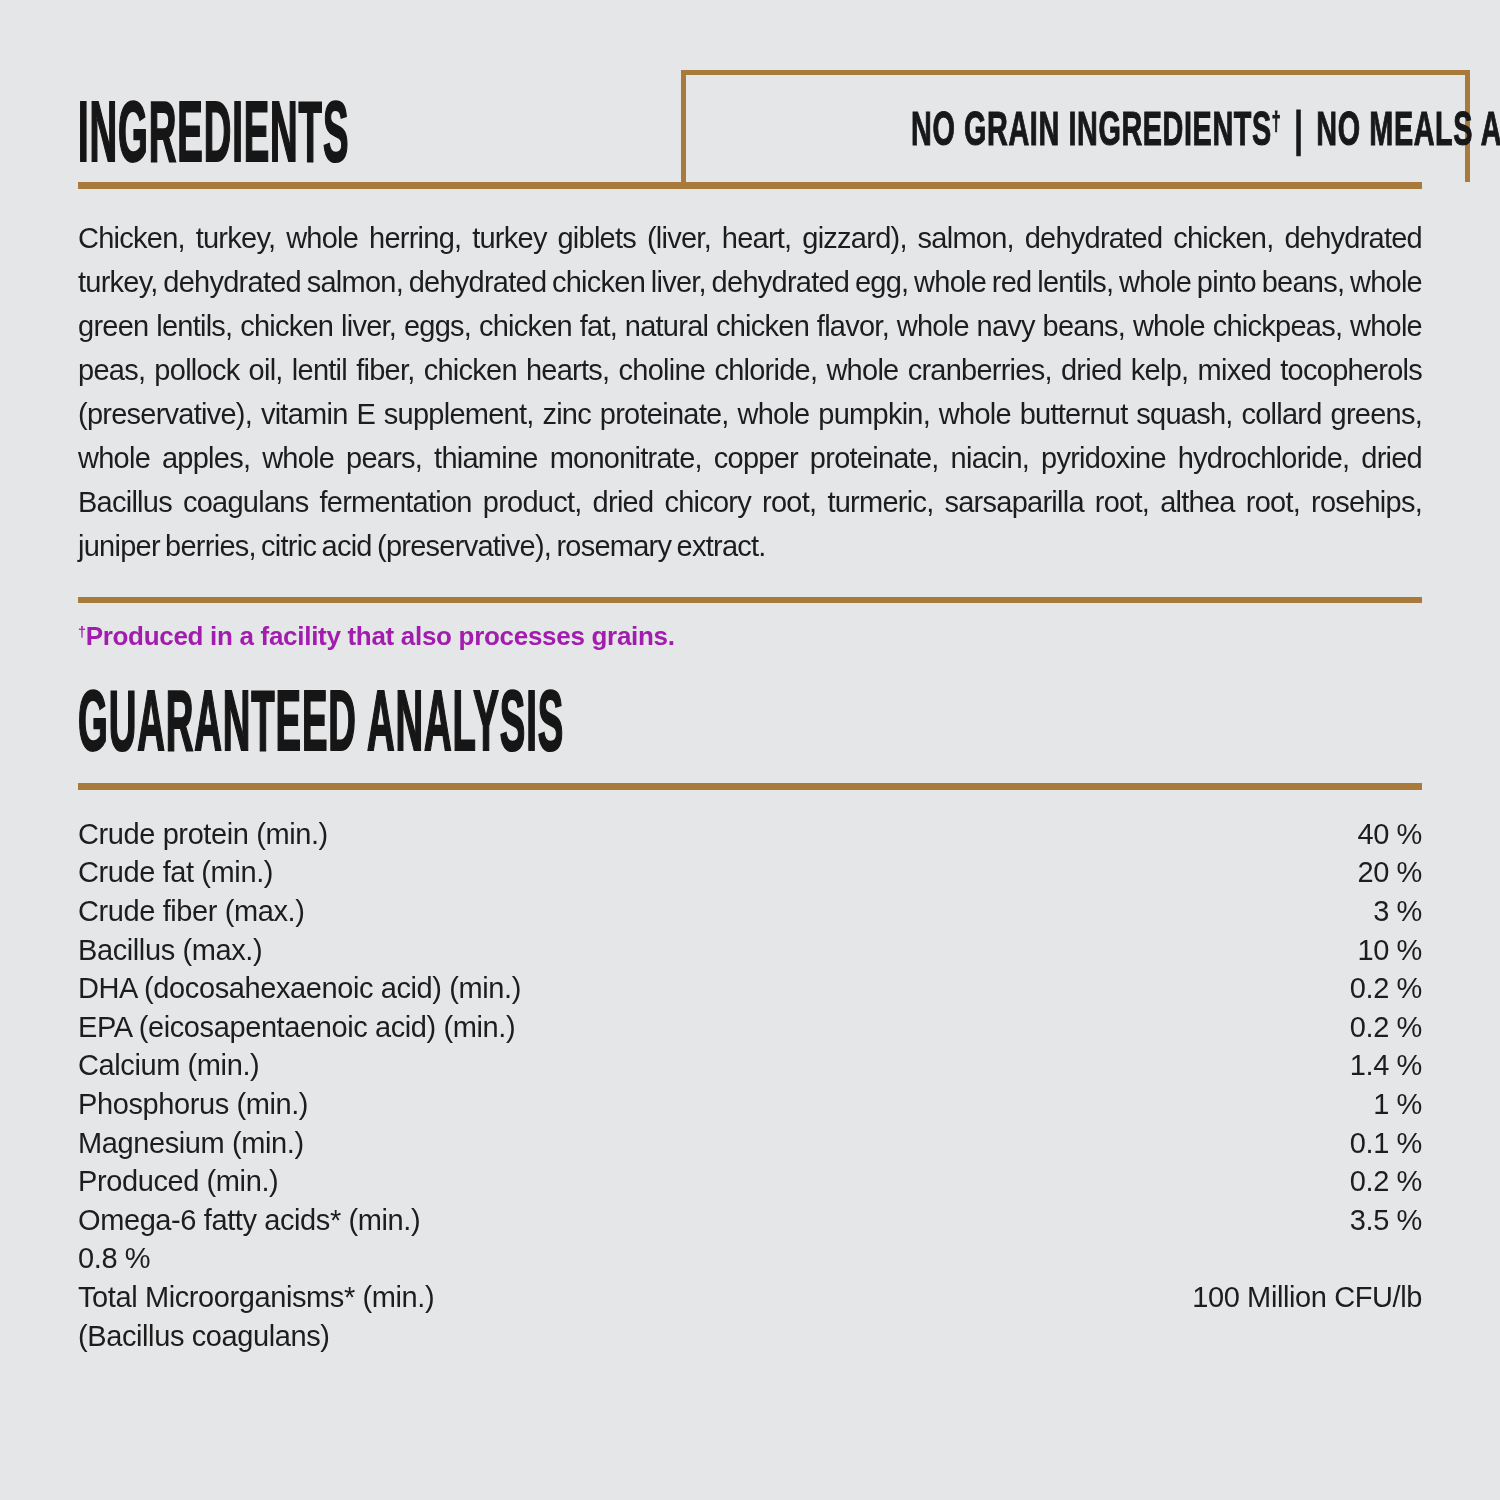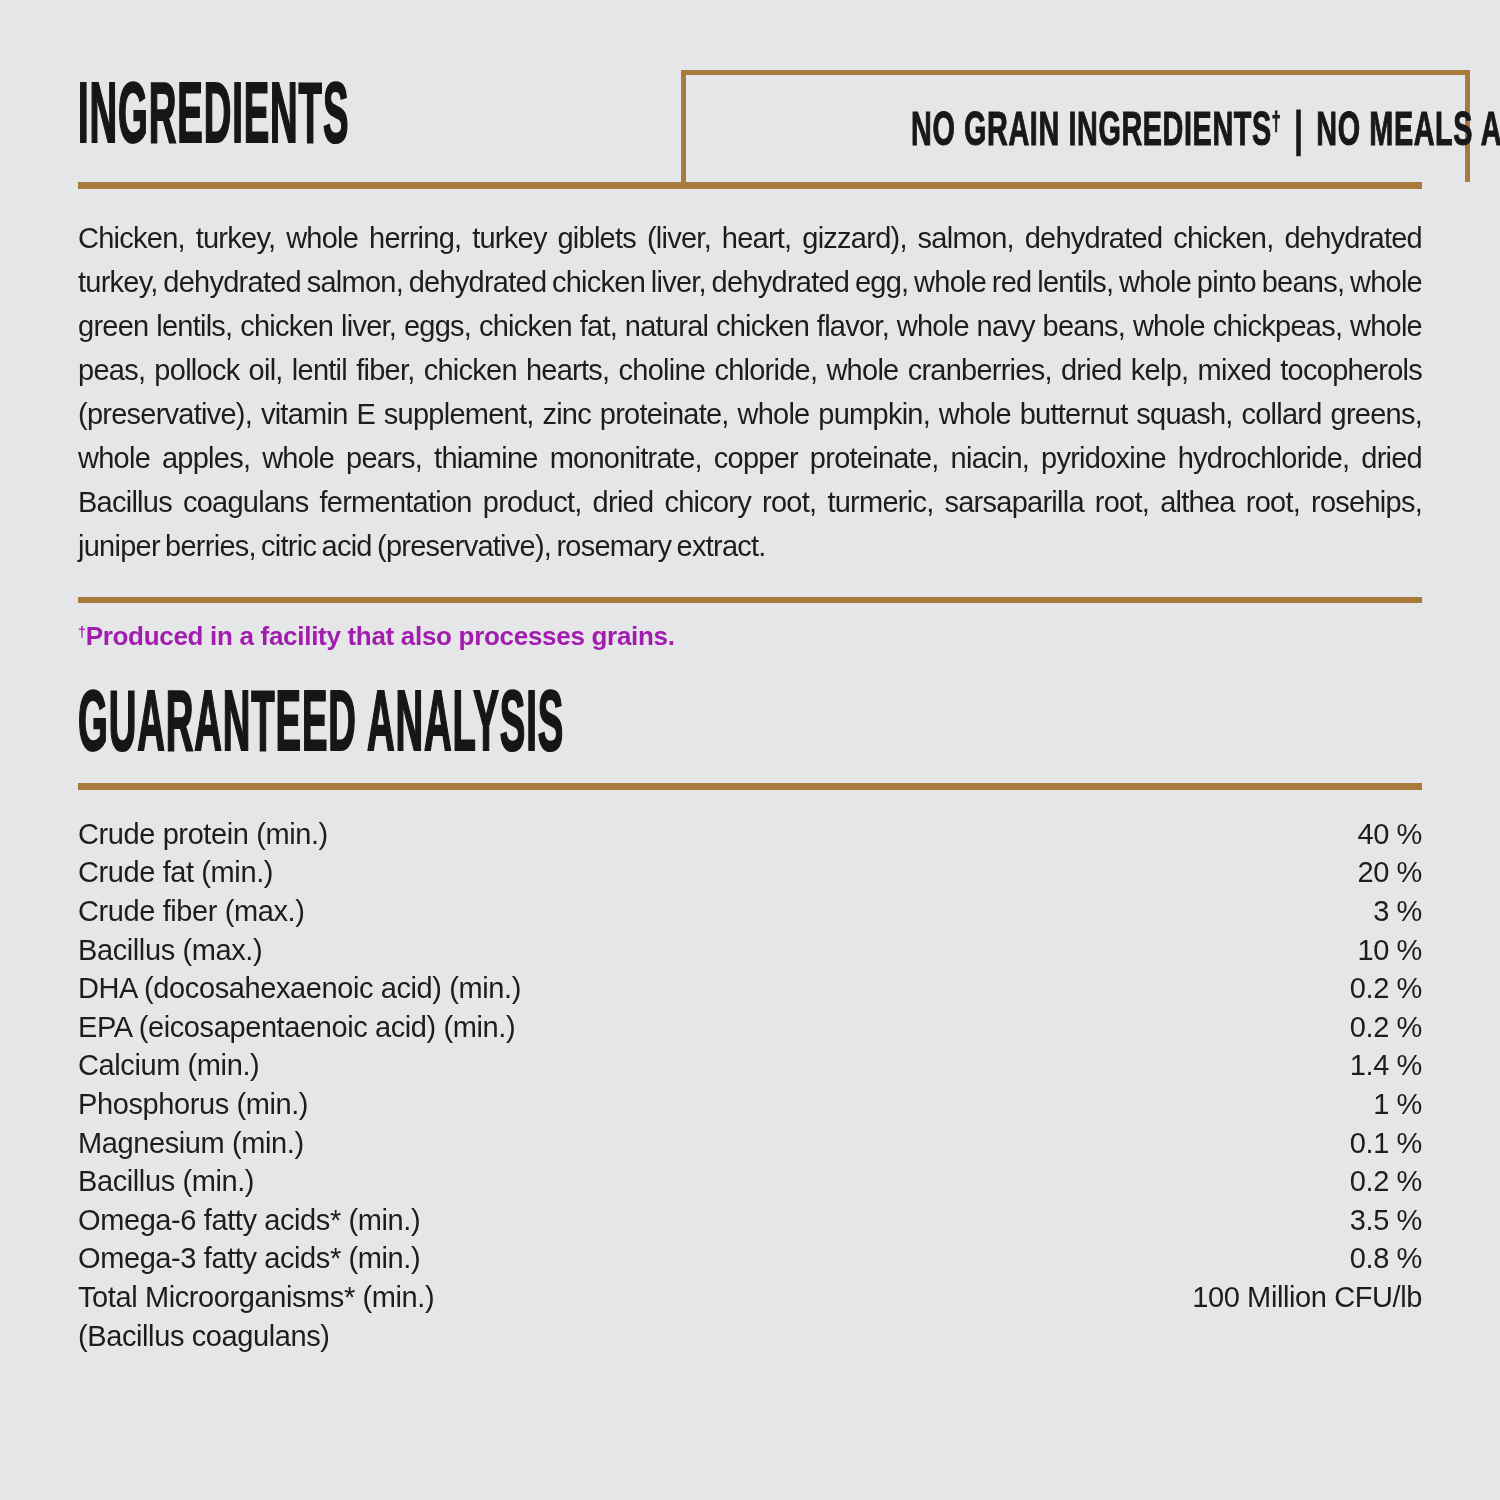--- a/index.html
+++ b/index.html
@@ -20,21 +20,21 @@
 
   
   .header-row {
     display: flex;
     justify-content: space-between;
     align-items: flex-end;
     margin-top: 70px;
     height: 112px;
     border-bottom: 7px solid #a87a3b;
   }
-  .h-title { padding-bottom: 27px; }
+  .h-title { padding-bottom: 8px; }
   .condensed {
     display: inline-block;
     font-size: 85px;
     line-height: 1;
     font-weight: 700;
     letter-spacing: 2px;
     white-space: nowrap;
     color: #161617;
     -webkit-text-stroke: 2.2px #161617;
     transform: scaleX(0.45);
@@ -168,29 +168,28 @@
     </div>
     <div class="ga-row">
       <span class="ga-label">Phosphorus (min.)</span>
       <span class="ga-value">1 %</span>
     </div>
     <div class="ga-row">
       <span class="ga-label">Magnesium (min.)</span>
       <span class="ga-value">0.1 %</span>
     </div>
     <div class="ga-row">
-      <span class="ga-label">Bacillus (min.)</span>
+      <span class="ga-label">Produced (min.)</span>
       <span class="ga-value">0.2 %</span>
     </div>
     <div class="ga-row">
       <span class="ga-label">Omega-6 fatty acids* (min.)</span>
       <span class="ga-value">3.5 %</span>
     </div>
     <div class="ga-row">
-      <span class="ga-label">Omega-3 fatty acids* (min.)</span>
       <span class="ga-value">0.8 %</span>
     </div>
     <div class="ga-row">
       <span class="ga-label">Total Microorganisms* (min.)</span>
       <span class="ga-value">100 Million CFU/lb</span>
     </div>
     <div class="ga-row">
       <span class="ga-label">(Bacillus coagulans)</span>
       <span class="ga-value"></span>
     </div>

